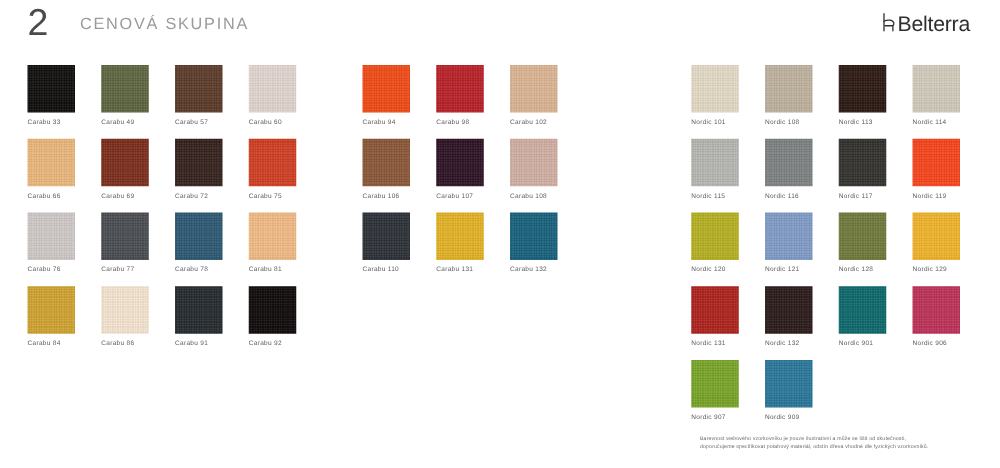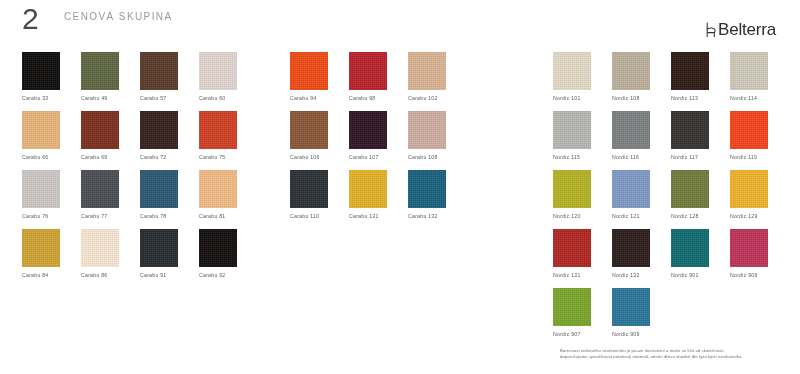--- a/index.html
+++ b/index.html
@@ -30,32 +30,32 @@
     font-size: 30px;
     font-weight: 300;
     color: #4a4a4a;
     letter-spacing: 0px;
     line-height: 34px;
   }
   .group-title {
     position: absolute;
     left: 64px;
     top: 11px;
-    font-size: 10px;
+    font-size: 13px;
     letter-spacing: 1.4px;
     color: #9a9a9a;
     font-weight: 400;
     text-transform: uppercase;
   }
   .brand {
     position: absolute;
     right: 24px;
-    top: 20px;
+    top: 10px;
     display: flex;
-    align-items: center;
+    align-items: flex-start;
     gap: 0;
   }
   .brand-mark {
     width: 13px;
     height: 16px;
     display: block;
   }
   .brand-name {
     font-size: 17px;
     color: #2e2e2e;

